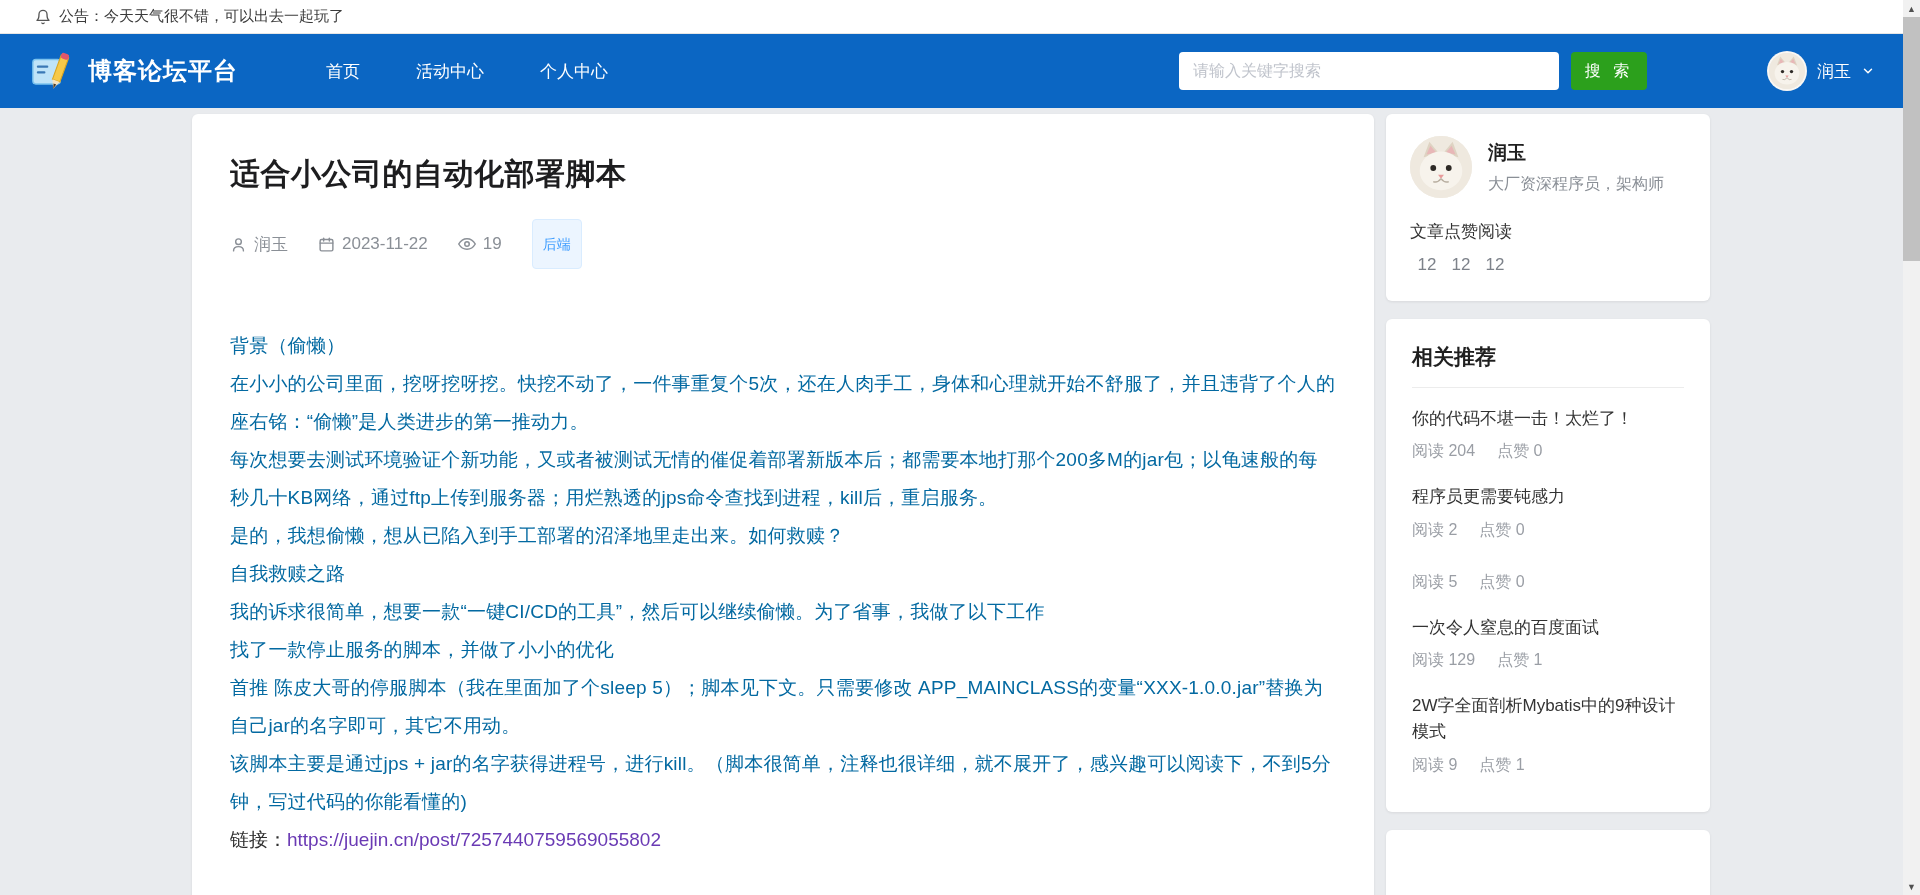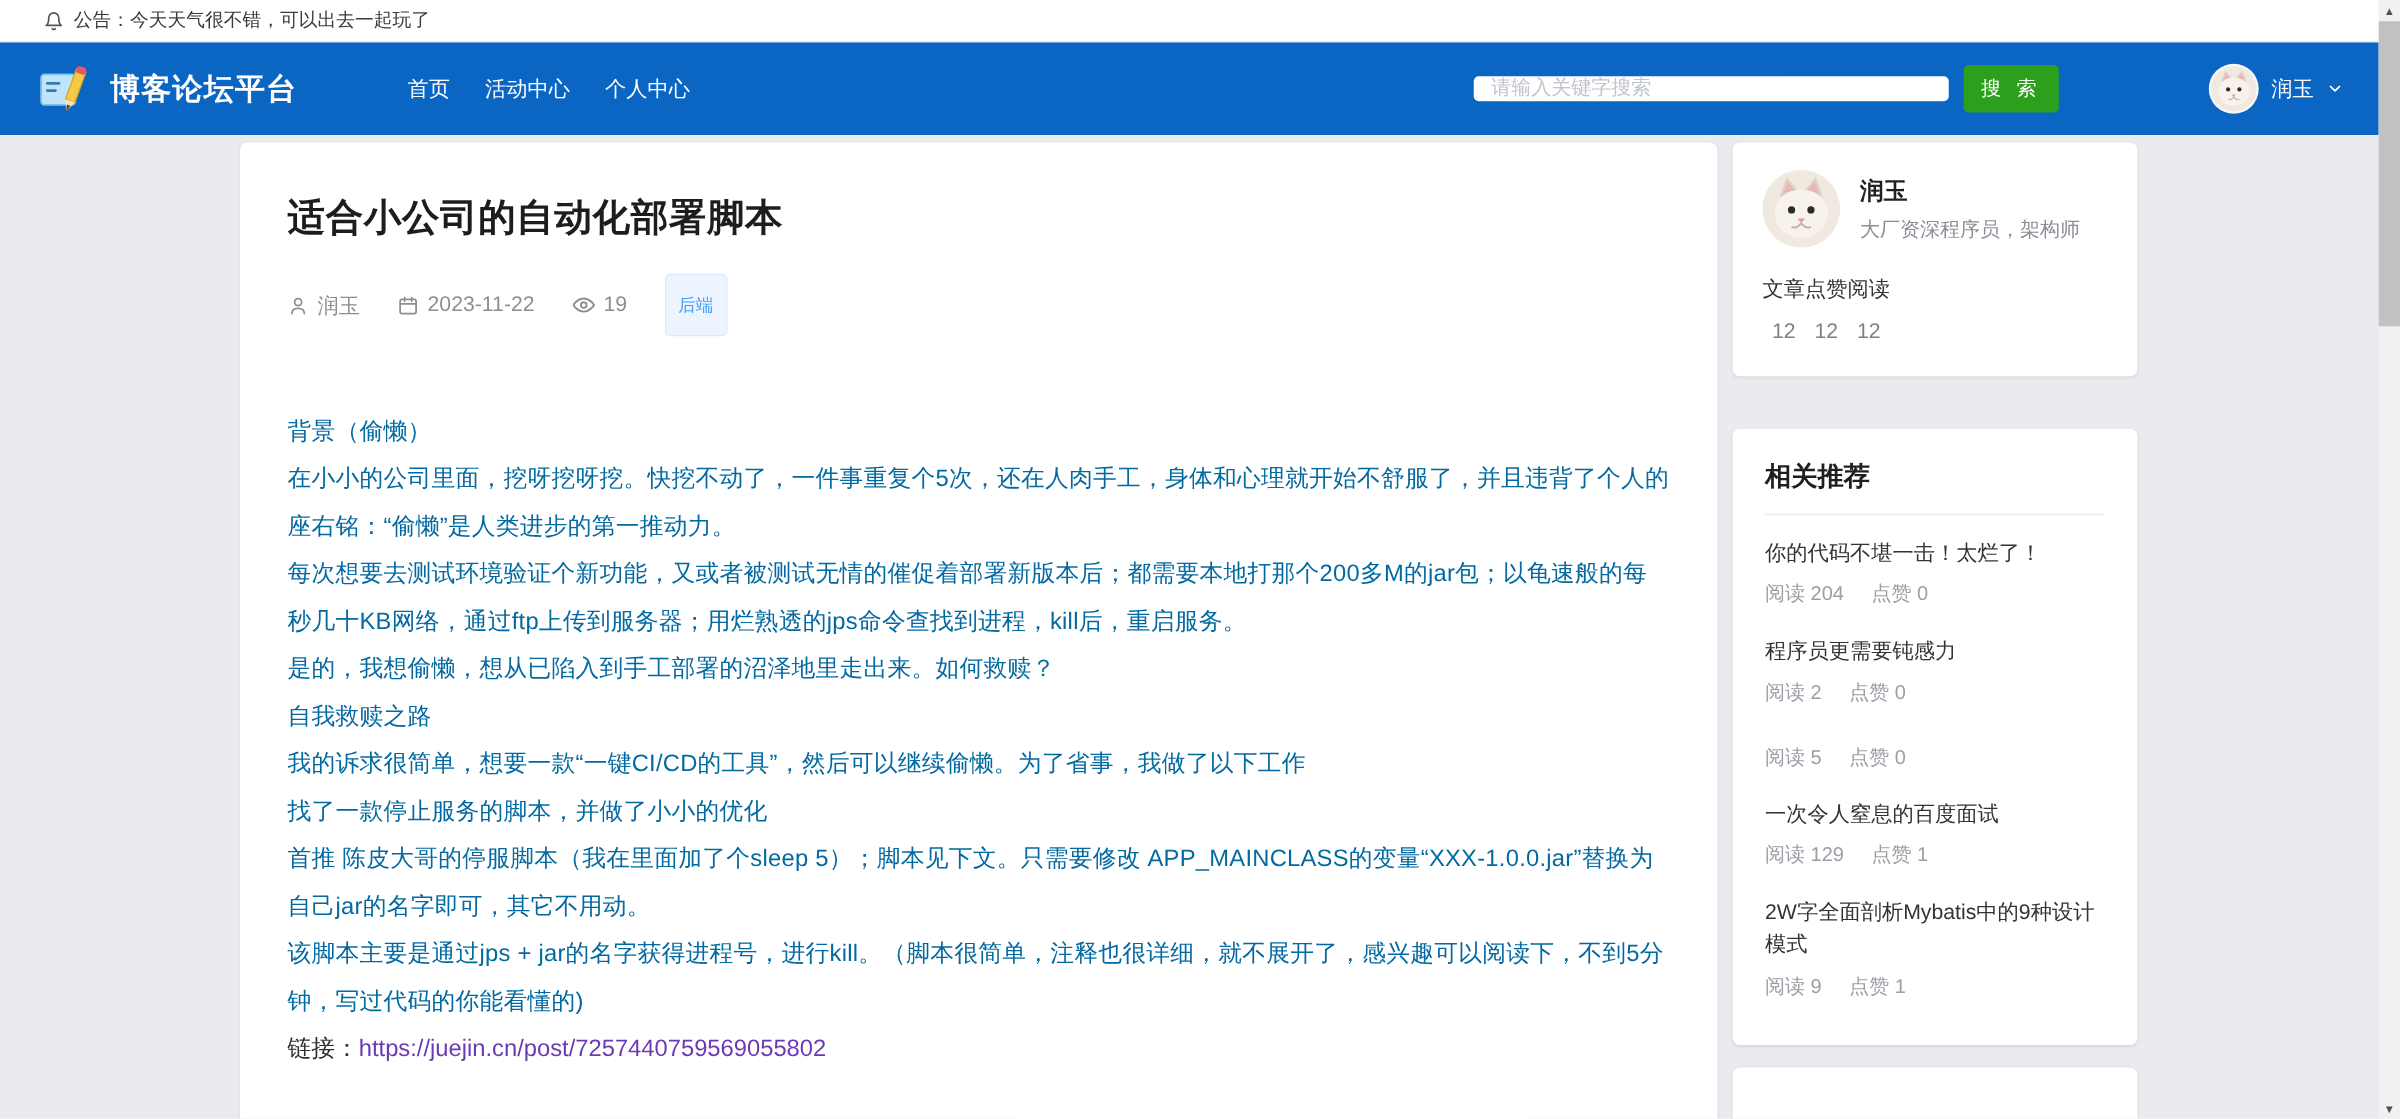--- a/index.html
+++ b/index.html
@@ -20,25 +20,25 @@
     font-size:15px;color:#3a3a3a;width:1903px;
   }
   .announce svg{flex:0 0 auto;}
   
   .navbar{
     height:74px;background:var(--blue);display:flex;align-items:center;
     padding:0 28px 0 30px;width:1903px;
   }
   .brand{display:flex;align-items:center;gap:12px;}
   .brand-title{color:#fff;font-size:24px;font-weight:bold;letter-spacing:1px;}
-  .nav-items{display:flex;margin-left:88px;gap:28px;}
+  .nav-items{display:flex;margin-left:88px;gap:56px;}
   .nav-item{color:#fff;font-size:17px;cursor:pointer;white-space:nowrap;}
   .search-wrap{margin-left:auto;display:flex;align-items:center;}
   .search-input{
-    width:380px;height:20px;border:none;border-radius:4px;background:#fff;
+    width:380px;height:38px;border:none;border-radius:4px;background:#fff;
     font-size:16px;padding:0 14px;outline:none;color:#333;
     font-family:"Liberation Sans","DejaVu Sans",sans-serif;
   }
   .search-input::placeholder{color:#c0c4cc;}
   .search-btn{
     margin-left:12px;height:38px;width:76px;border:none;border-radius:4px;
     background:var(--green);color:#fff;font-size:16px;cursor:pointer;
     letter-spacing:4px;font-family:"Liberation Sans","DejaVu Sans",sans-serif;
   }
   .nav-user{display:flex;align-items:center;gap:10px;margin-left:120px;cursor:pointer;}
@@ -69,21 +69,21 @@
   
   .sidebar{width:324px;display:flex;flex-direction:column;gap:18px;}
   .profile-card{padding:22px 24px 26px;}
   .profile-top{display:flex;align-items:center;gap:16px;}
   .avatar.profile{width:62px;height:62px;}
   .profile-name{font-size:19px;font-weight:bold;color:#1f1f1f;}
   .profile-bio{font-size:16px;color:#8a8f96;margin-top:8px;white-space:nowrap;}
   .profile-stats{display:flex;justify-content:flex-start;margin-top:22px;text-align:center;}
   .stat-label{font-size:17px;color:#333;}
   .stat-value{font-size:17px;color:#7d828a;margin-top:12px;}
-  .recommend-card{padding:24px 26px 28px;margin-top:24px;}
+  .recommend-card{padding:24px 26px 28px;}
   .recommend-title{font-size:21px;font-weight:bold;color:#1f1f1f;}
   .recommend-divider{height:1px;background:#ececec;margin:16px 0 4px;}
   .rec-item{padding:14px 0 8px;cursor:pointer;}
   .rec-item-title{font-size:17px;color:#333;line-height:1.55;}
   .rec-item-meta{margin-top:9px;font-size:16px;color:#9a9ea5;display:flex;gap:22px;}
   .promo-card{padding:22px 24px;display:flex;align-items:flex-start;justify-content:space-between;height:140px;}
   
   .scrollbar{
     position:absolute;top:0;right:0;width:17px;height:895px;background:#f1f1f1;
     display:flex;flex-direction:column;align-items:center;z-index:50;

